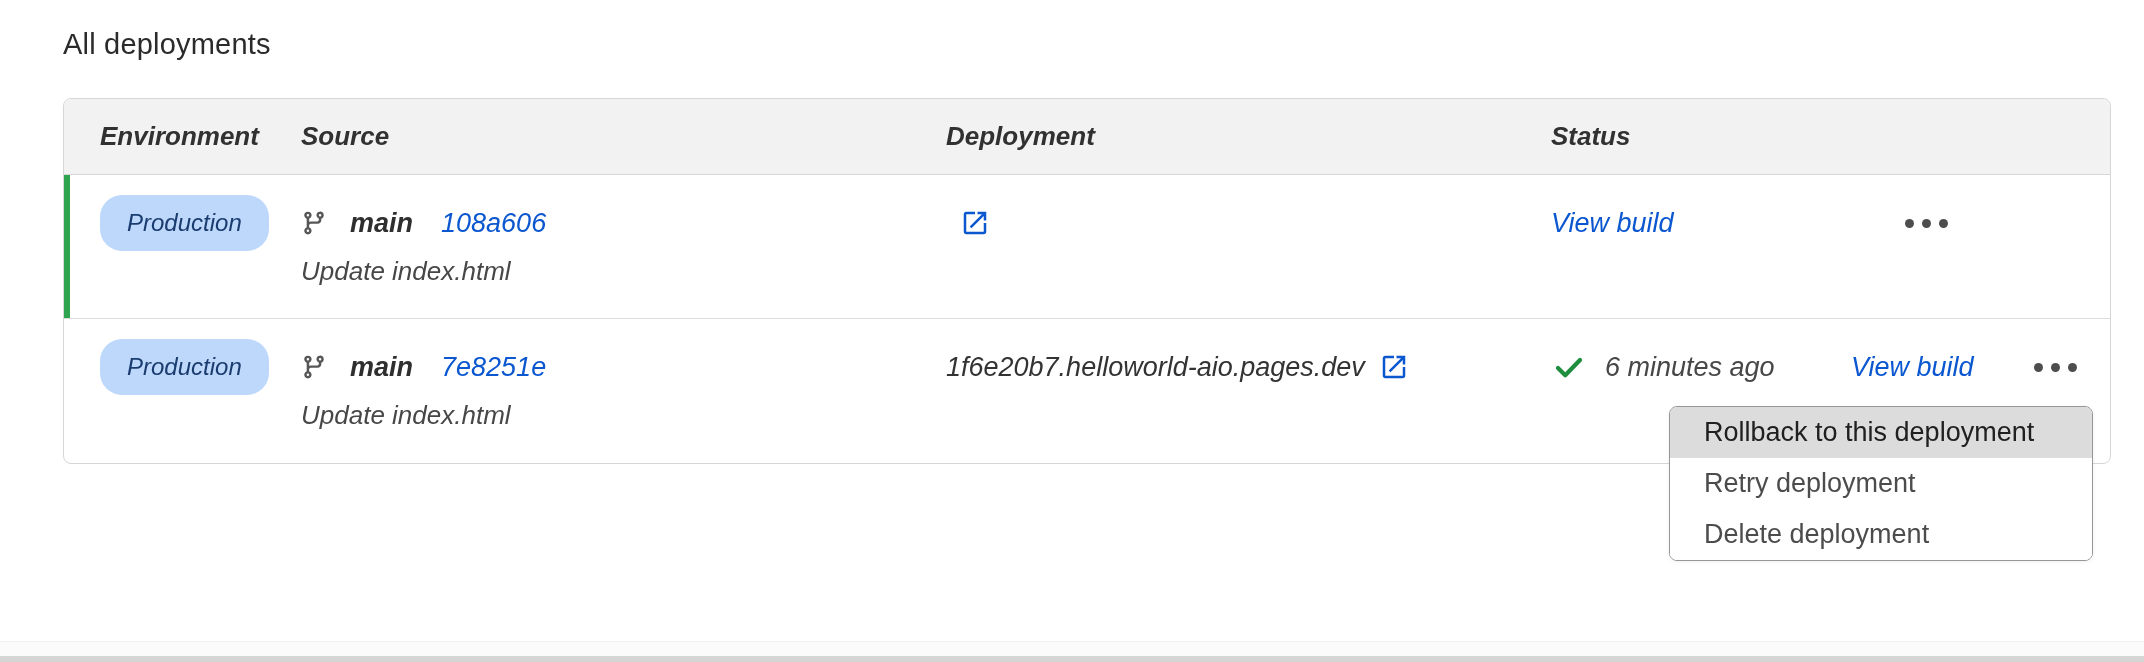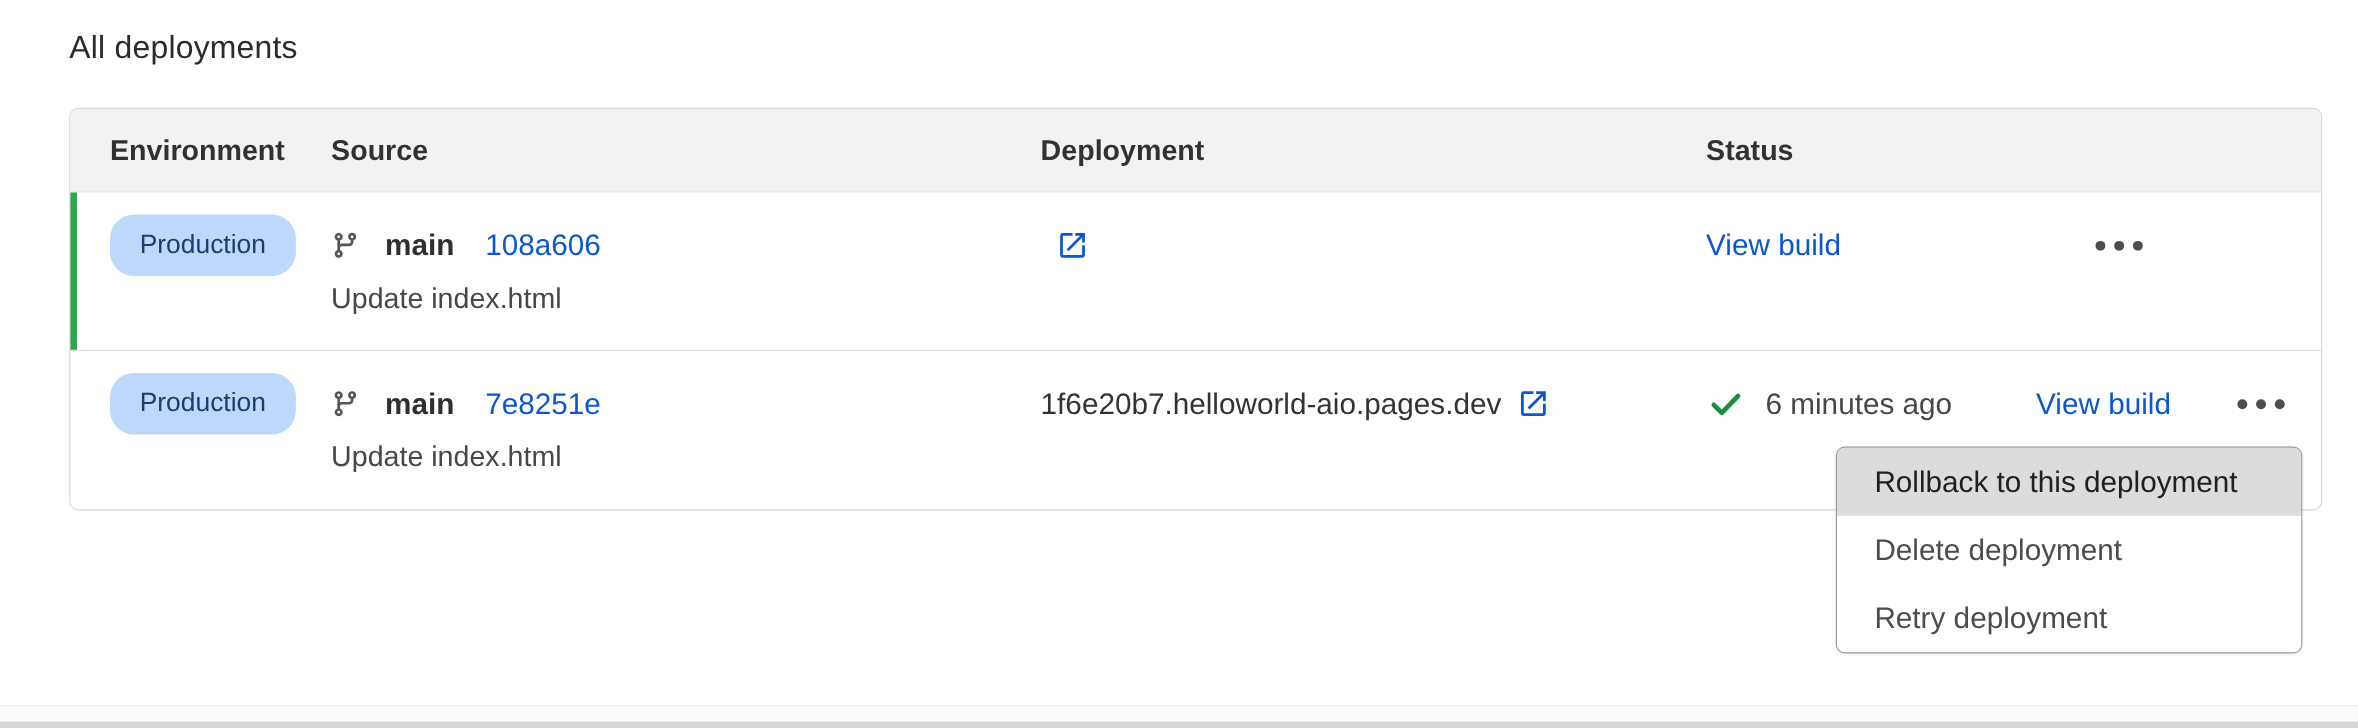--- a/index.html
+++ b/index.html
@@ -10,21 +10,21 @@
   }
   *{box-sizing:border-box;}
   html,body{margin:0;padding:0;width:2144px;height:662px;background:#fff;overflow:hidden;
     font-family:"Liberation Sans", sans-serif;color:var(--text-primary);}
   main{position:relative;width:2144px;height:662px;}
 
   .page-title{position:absolute;left:63px;top:28px;margin:0;font-size:29px;font-weight:500;
     color:#2b2b2b;letter-spacing:.2px;}
 
   .table{position:absolute;left:63px;top:98px;width:2048px;border:1px solid var(--border);
-    border-radius:8px;background:#fff;}
+    border-radius:8px;background:#fff;font-style:italic;}
   .thead,.row{display:grid;grid-template-columns:237px 645px 605px 300px 150px 1fr;}
   .thead{height:76px;align-items:center;background:var(--header-bg);
     border-bottom:1px solid var(--border);border-radius:8px 8px 0 0;}
   .th{font-size:26px;font-weight:700;color:#313131;}
   .cell{min-width:0;}
   .c-env{padding-left:36px;}
 
   .row{position:relative;height:144px;}
   .row.first{border-bottom:1px solid #dcdcdc;}
   .row .cell{padding-top:24px;}
@@ -46,21 +46,21 @@
   .status-text{font-size:27px;color:var(--text-secondary);margin-left:18px;}
   .check{width:36px;}
 
   .dots{display:flex;align-items:center;justify-content:center;gap:8px;width:100%;
     background:none;border:none;cursor:pointer;padding:0;height:48px;}
   .dot{width:9px;height:9px;border-radius:50%;background:#4d4d4d;}
 
   .context-menu{position:absolute;left:1669px;top:406px;width:424px;background:#fff;
     border:1px solid var(--menu-border);border-radius:8px;overflow:hidden;z-index:10;
     box-shadow:0 1px 4px rgba(0,0,0,.06);}
-  .menu-item{height:62px;display:flex;align-items:center;padding-left:34px;font-size:27px;
+  .menu-item{height:51px;display:flex;align-items:center;padding-left:34px;font-size:27px;
     color:#4c4c4c;cursor:pointer;background:#fff;}
   .menu-item.highlighted{background:var(--menu-highlight);color:#202020;}
 
   .bottom-band{position:absolute;left:0;top:641px;width:100%;height:15px;background:#fbfbfb;
     border-top:1px solid #f0f0f0;}
   .bottom-line{position:absolute;left:0;top:656px;width:100%;height:6px;background:#d5d5d5;}
 </style>
 </head>
 <body>
 
@@ -171,19 +171,19 @@
               <span class="dot"></span>
               <span class="dot"></span>
         </button>
       </div>
         </div>
     </div>
   </section>
 
   <div class="context-menu">
     <div class="menu-item highlighted">Rollback to this deployment</div>
+    <div class="menu-item">Retry deployment</div>
     <div class="menu-item">Delete deployment</div>
-    <div class="menu-item">Retry deployment</div>
   </div>
 
   <div class="bottom-band"></div>
   <div class="bottom-line"></div>
 </main>
 
 </body></html>

